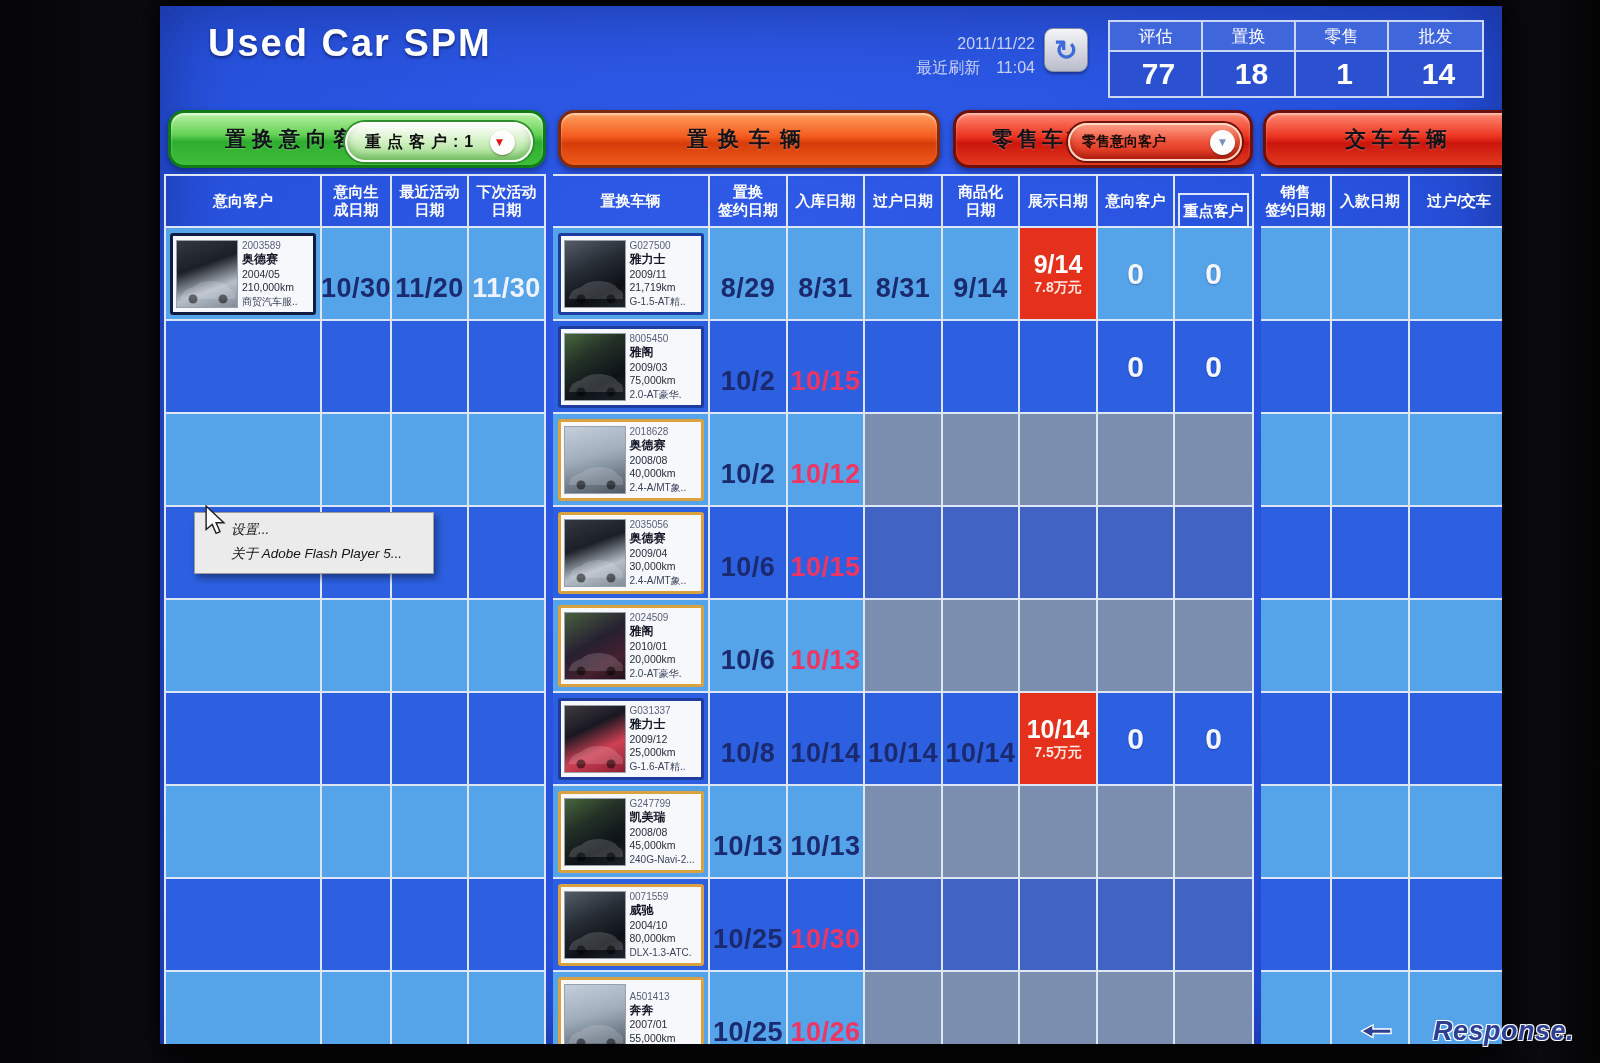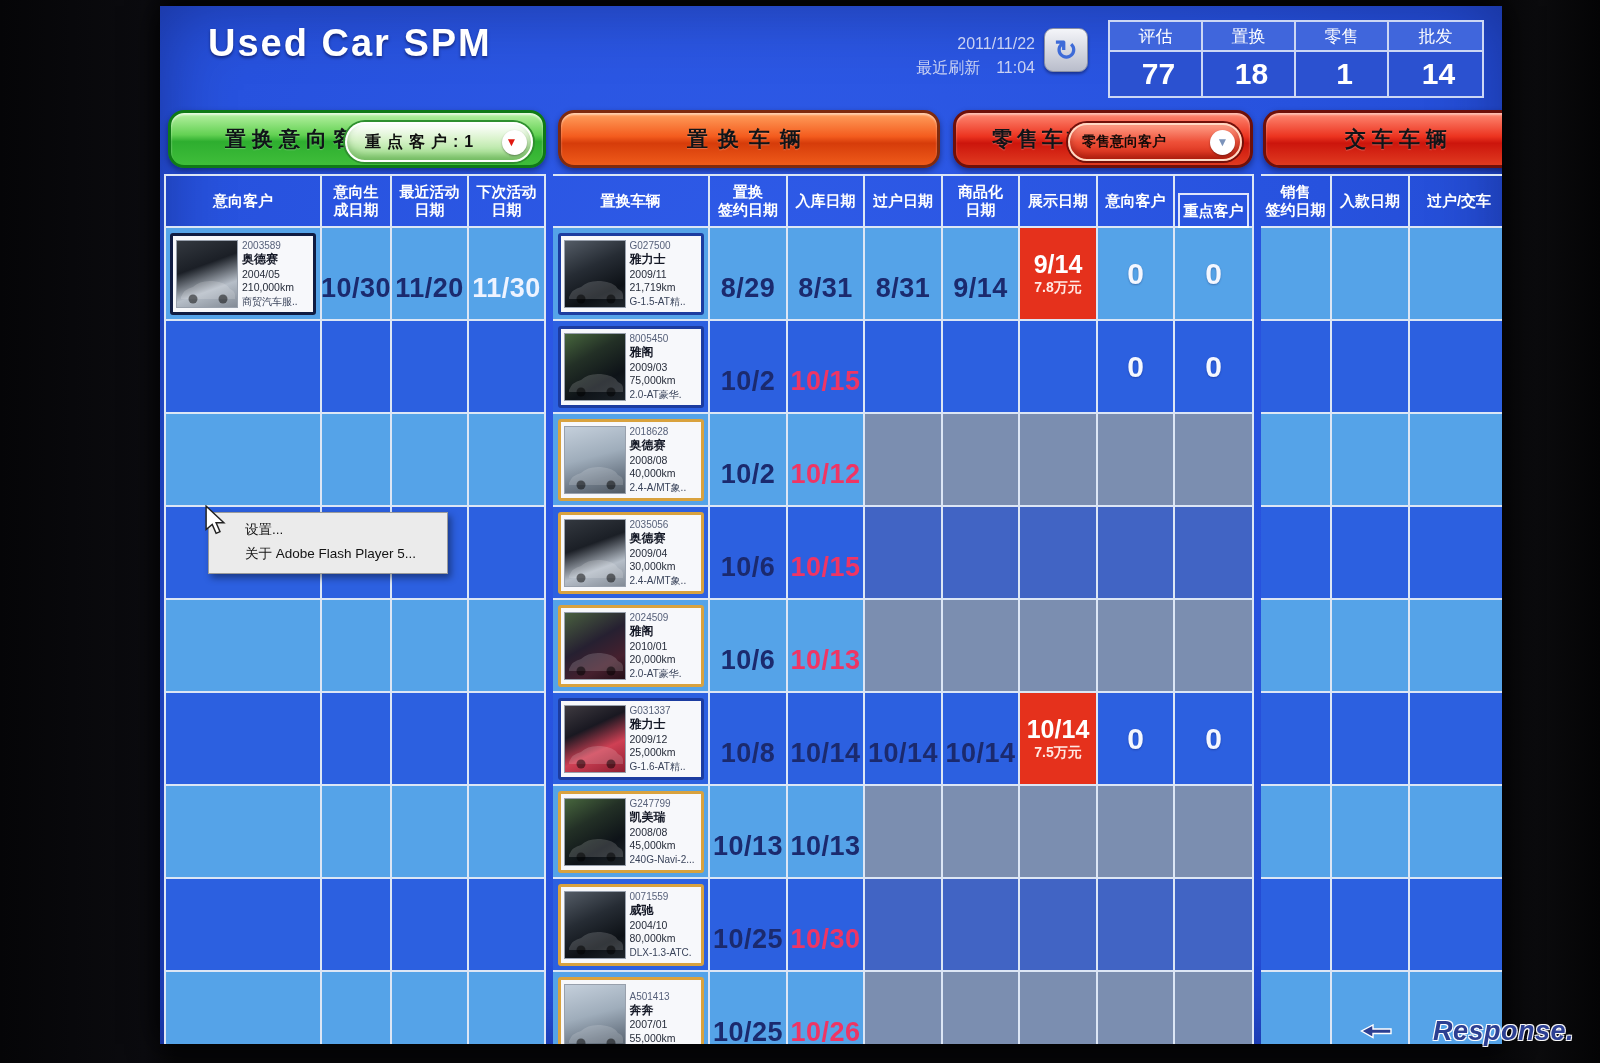--- a/index.html
+++ b/index.html
@@ -46,21 +46,21 @@
   .b1 .bl{letter-spacing:10px;}
   .b2{left:793px;width:300px;padding-left:36px;
     background:linear-gradient(#ff8a74,#ec3420 45%,#cc150c 58%,#e03a20);
     border:3px solid #6e100a;box-shadow:inset 0 2px 2px rgba(255,255,255,.45),0 3px 6px rgba(0,0,40,.45);}
   .b2 .bl{letter-spacing:4px;}
   .b3{left:1103px;width:272px;justify-content:center;
     background:linear-gradient(#ff8a74,#ec3420 45%,#cc150c 58%,#e03a20);
     border:3px solid #6e100a;box-shadow:inset 0 2px 2px rgba(255,255,255,.45),0 3px 6px rgba(0,0,40,.45);}
   .b3 .bl{letter-spacing:6px;}
   .pill{position:absolute;display:flex;align-items:center;font-weight:bold;cursor:pointer;box-sizing:border-box;}
-  .pg{right:10px;top:9px;height:40px;width:188px;border-radius:20px;padding:0 4px 0 18px;
+  .pg{right:10px;top:9px;height:40px;width:188px;border-radius:20px;padding:0 16px 0 18px;
     background:linear-gradient(#ffffff,#d6f2c8 45%,#9add86);border:2px solid #ffffff;
     box-shadow:0 0 0 2px #2f8f2f, inset 0 -5px 7px rgba(40,120,30,.35);font-size:16px;color:#101010;}
   .pr{right:8px;top:10px;height:38px;width:174px;border-radius:19px;padding:0 5px 0 12px;
     background:linear-gradient(#ff9d86,#ee5038 50%,#d42814);border:2px solid #ffd9c4;
     box-shadow:0 0 0 2px #72100a, inset 0 -4px 6px rgba(90,10,5,.35);font-size:14px;color:#140a08;}
   .circ{width:25px;height:25px;border-radius:50%;background:#fff;display:flex;align-items:center;
     justify-content:center;margin-left:auto;box-shadow:0 1px 2px rgba(0,0,0,.35);flex:none;}
   .tri{font-size:12px;line-height:1;}
   .tri.r{color:#e01810}.tri.b{color:#7b93ba}
   
@@ -95,22 +95,22 @@
   .t-model{font-size:12px;color:#141826;font-weight:bold;}
   .t-line{font-size:10.5px;color:#262c3a;}
   .t-trim{font-size:10px;color:#39435a;white-space:nowrap;}
   .p-dark{background:linear-gradient(155deg,#545c66,#262c34 40%,#0d1116 75%,#20262c);}
   .p-dark-green{background:linear-gradient(150deg,#47663d,#233026 35%,#0e1318 70%,#1c2228);}
   .p-silver-sky{background:linear-gradient(165deg,#c4cfdb,#9fadbb 45%,#707c8a 75%,#515a64);}
   .p-silver-dark{background:linear-gradient(160deg,#33383f,#1b1f26 38%,#b6bec8 70%,#838b96);}
   .p-red{background:linear-gradient(155deg,#3e3a40,#191821 35%,#cf4054 65%,#8e1f32);}
   .p-darkred-green{background:linear-gradient(150deg,#49603f,#262031 45%,#46202e 75%,#241018);}
   
-  .ctx{position:absolute;left:48px;top:506px;width:238px;background:#ebebeb;border:1px solid #9b9b9b;
-    box-shadow:3px 4px 7px rgba(0,0,0,.4);padding:5px 0 7px;z-index:20;}
+  .ctx{position:absolute;left:34px;top:506px;width:238px;background:#ebebeb;border:1px solid #9b9b9b;
+    box-shadow:3px 4px 7px rgba(0,0,0,.4);padding:5px 0 7px;z-index:20;font-style:italic;}
   .mi{padding:3px 10px 3px 36px;font-size:13.5px;color:#141414;cursor:pointer;}
   .cursor{position:absolute;left:44px;top:499px;z-index:30;}
   .wm{position:absolute;right:26px;bottom:16px;z-index:40;font-size:27px;font-weight:bold;font-style:italic;
     color:#2c3f92;letter-spacing:.5px;display:flex;align-items:center;
     text-shadow:-1px -1px 0 rgba(255,255,255,.92),1px -1px 0 rgba(255,255,255,.92),-1px 1px 0 rgba(255,255,255,.92),1px 1px 0 rgba(255,255,255,.92);gap:38px;}
   .wm svg{margin-right:3px;}
 </style>
 </head>
 <body>
 

